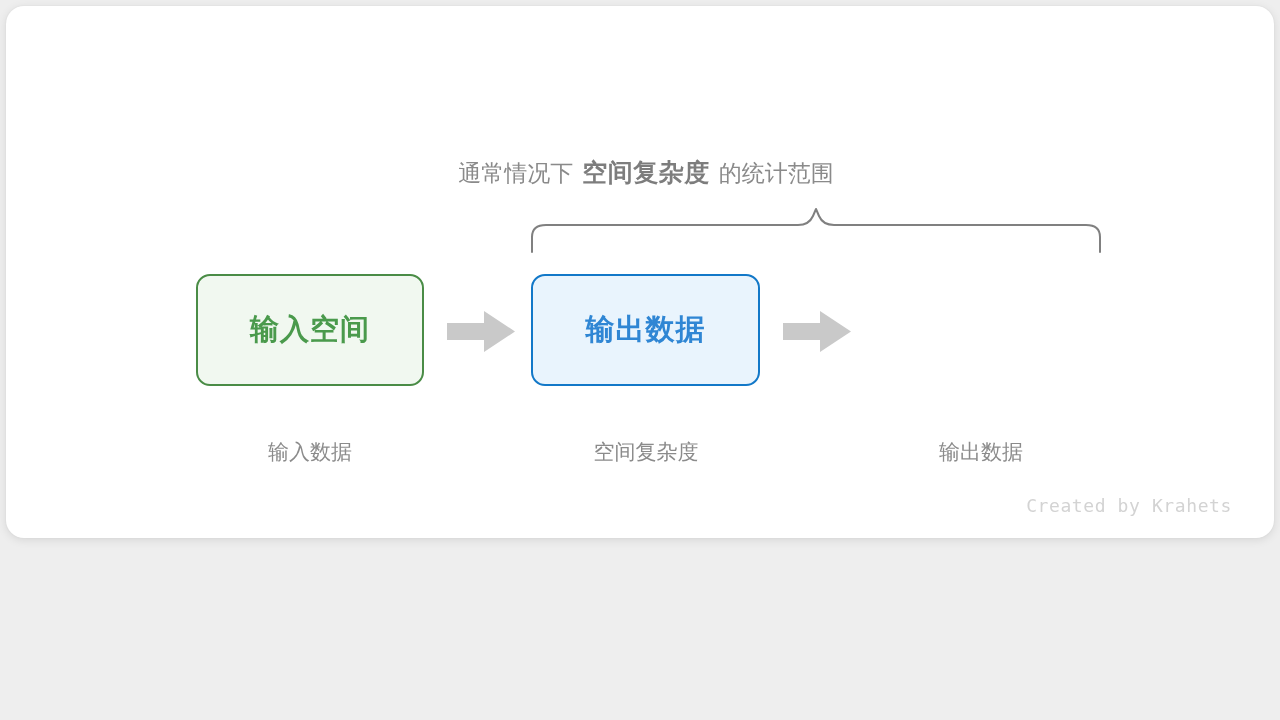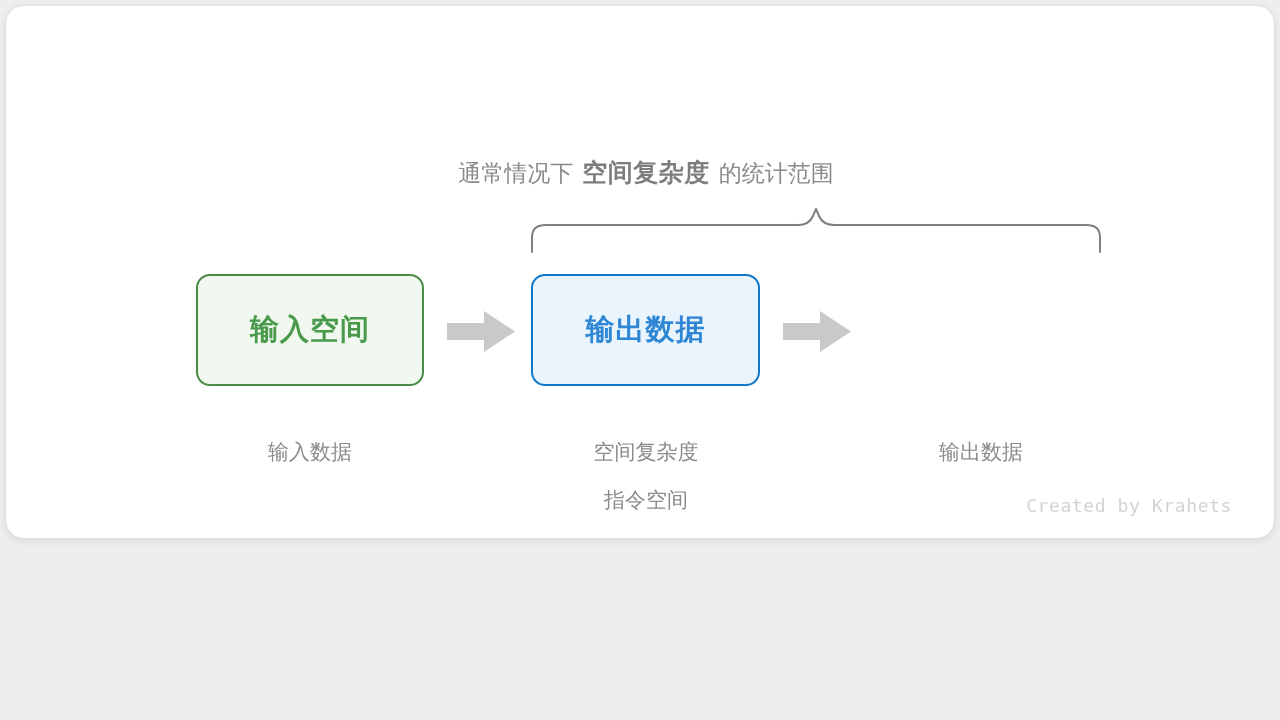--- a/index.html
+++ b/index.html
@@ -177,21 +177,20 @@
   <svg class="arrow" id="arrow-2" viewBox="0 0 68 45" xmlns="http://www.w3.org/2000/svg">
     <path d="M 0 14 L 37 14 L 37 2 L 68 22.5 L 37 43 L 37 31 L 0 31 Z" fill="#c9c9c9"></path>
   </svg>
 
   <div class="caption-col" id="caption-input">
     <div class="cap-line">输入数据</div>
   </div>
 
   <div class="caption-col" id="caption-temp">
     <div class="cap-line">空间复杂度</div>
-    <div class="cap-line">指令空间</div>
   </div>
 
   <div class="caption-col" id="caption-output">
     <div class="cap-line">输出数据</div>
   </div>
 
   <div id="credit">Created by Krahets</div>
 
 </div>
 

